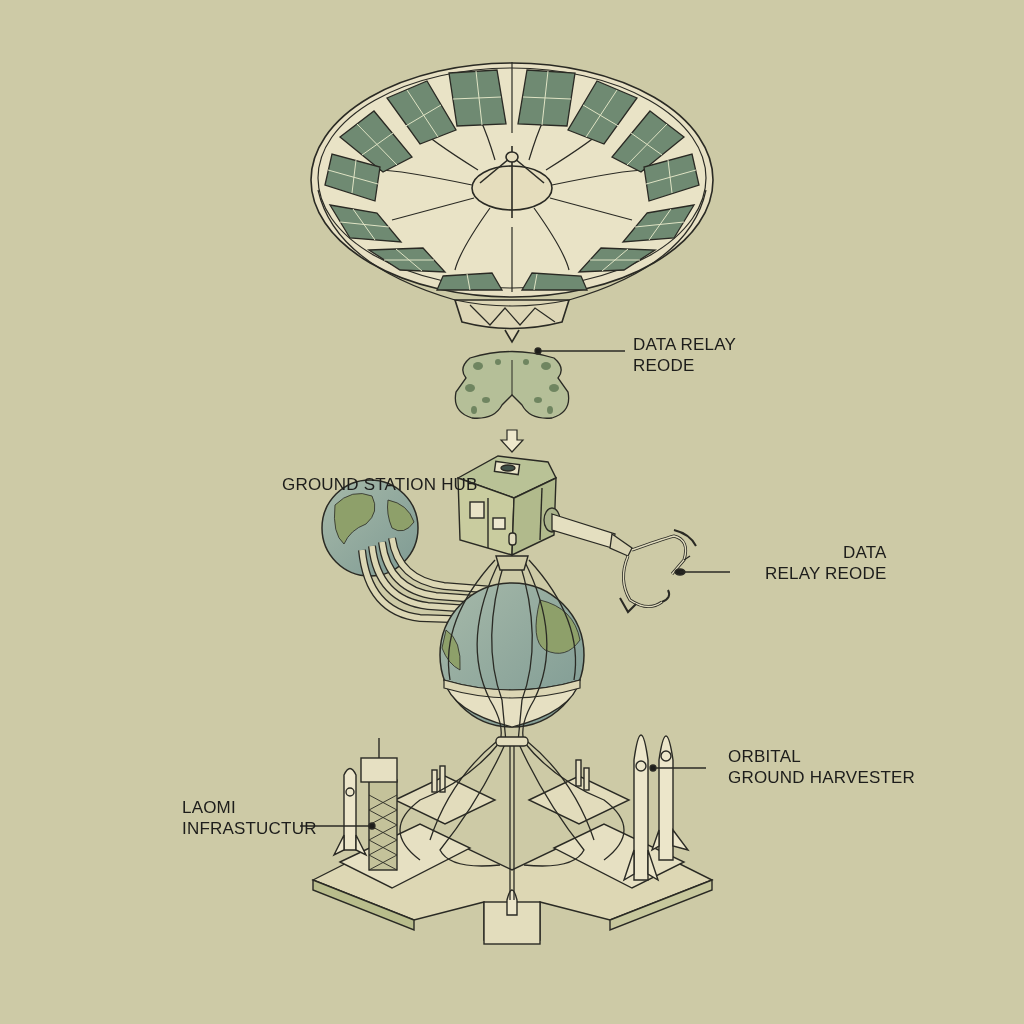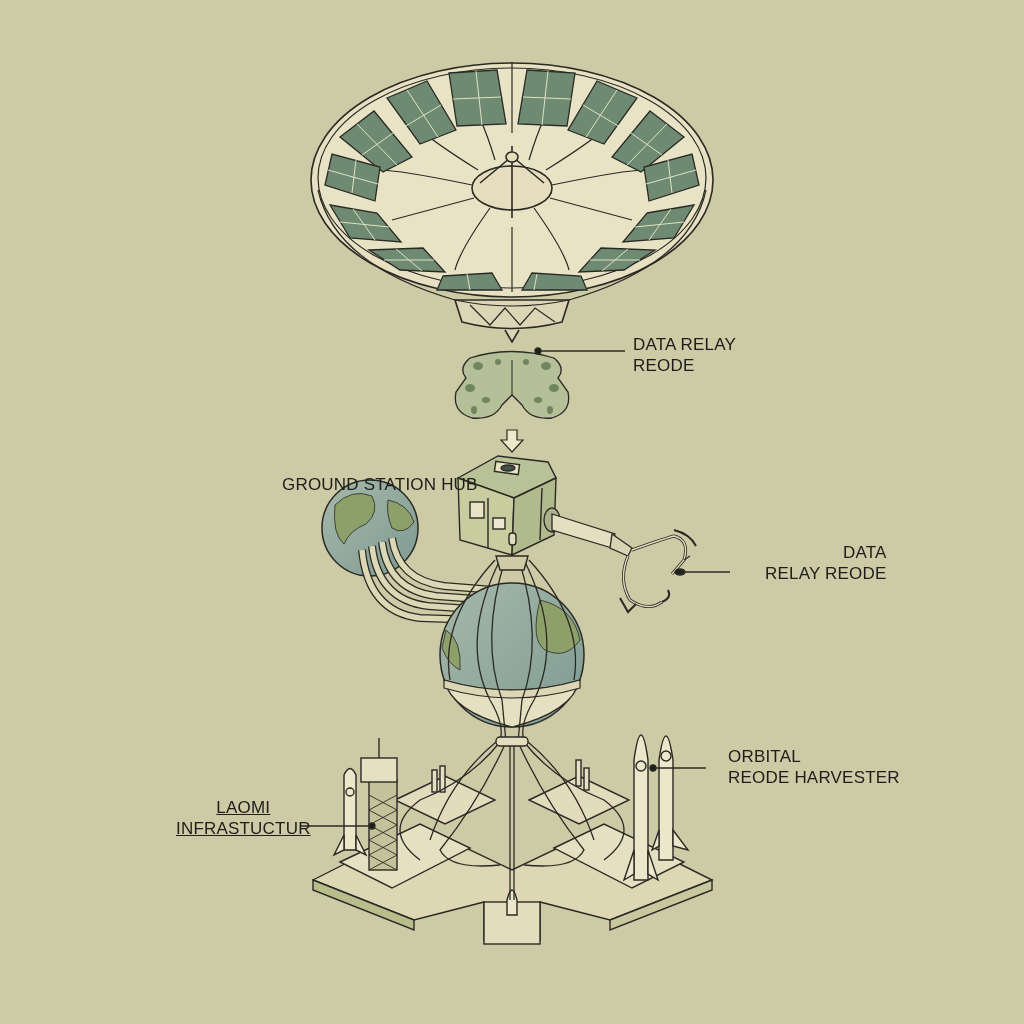--- a/index.html
+++ b/index.html
@@ -262,19 +262,19 @@
 </div>
 <div class="label" style="left:282px; top:474px;">
   <span>GROUND STATION HUB</span>
 </div>
 <div class="label" style="left:736px; top:542px; text-align:right;margin-left:29px;">
   <span>DATA</span>
   <span>RELAY REODE</span>
 </div>
 <div class="label" style="left:716px; top:746px;margin-left:12px;">
   <span>ORBITAL</span>
-  <span>REODE HARVESTER</span>
-</div>
-<div class="label" style="left:176px; top:797px; text-align:center;text-decoration:underline;">
+  <span>GROUND HARVESTER</span>
+</div>
+<div class="label" style="left:182px; top:797px; text-align:left;">
   <span>LAOMI</span>
   <span>INFRASTUCTUR</span>
 </div>
 </div>
 
 </body></html>

